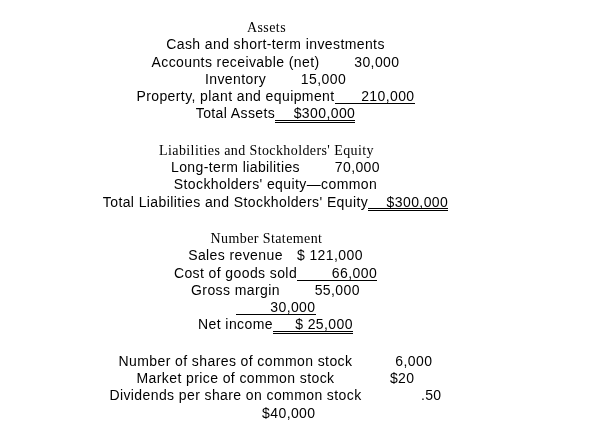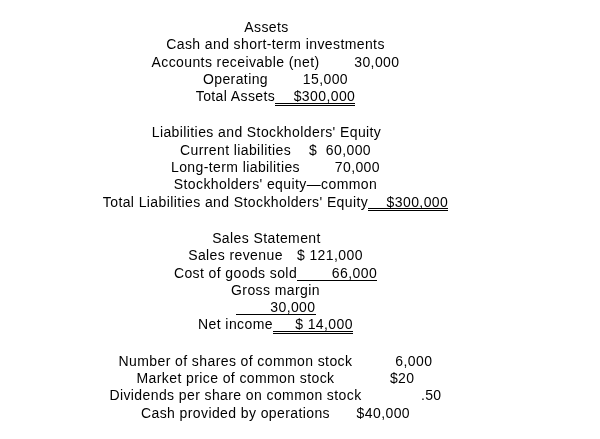--- a/index.html
+++ b/index.html
@@ -19,20 +19,21 @@
     left: 98px; top: 19px;
     width: 355px;
   }
   .section { margin-bottom: 19px; }
   .section:last-child { margin-bottom: 15px; }
   .section-title {
     height: 17.3px; line-height: 17.3px;
     text-align: center;
     padding-right: 18px;
     white-space: nowrap;
+    font-family: Liberation Serif, serif;
   }
   .row {
     display: flex;
     justify-content: center;
     align-items: flex-start;
     height: 17.3px;
   }
   .label {
     line-height: 17.3px;
     white-space: nowrap;
@@ -57,80 +58,81 @@
   <div class="row">
     <span class="label">Cash and short-term investments</span>
   </div>
 
   <div class="row">
     <span class="label">Accounts receivable (net)</span>
     <span class="amount">30,000</span>
   </div>
 
   <div class="row">
-    <span class="label">Operating</span>
+    <span class="label">Inventory</span>
     <span class="amount">15,000</span>
   </div>
 
+  <div class="row">
+    <span class="label">Property, plant and equipment</span>
+    <span class="amount u1">210,000</span>
+  </div>
 
   <div class="row">
     <span class="label">Total Assets</span>
     <span class="amount u2">$300,000</span>
   </div>
 </div>
   </section>
 
   <section class="section">
     <div class="section-title">Liabilities and Stockholders' Equity</div>
     <div class="rows">
-  <div class="row">
-    <span class="label">Current liabilities</span>
-    <span class="amount">$  60,000</span>
-  </div>
 
   <div class="row">
     <span class="label">Long-term liabilities</span>
     <span class="amount">70,000</span>
   </div>
 
   <div class="row">
     <span class="label">Stockholders' equity—common</span>
   </div>
 
   <div class="row">
     <span class="label">Total Liabilities and Stockholders' Equity</span>
     <span class="amount u2">$300,000</span>
   </div>
 </div>
   </section>
 
   <section class="section">
-    <div class="section-title">Sales Statement</div>
+    <div class="section-title">Number Statement</div>
     <div class="rows">
   <div class="row">
     <span class="label">Sales revenue</span>
     <span class="amount">$ 121,000</span>
   </div>
 
   <div class="row">
     <span class="label">Cost of goods sold</span>
     <span class="amount u1">66,000</span>
   </div>
 
   <div class="row">
     <span class="label">Gross margin</span>
+    <span class="amount">55,000</span>
   </div>
 
   <div class="row">
     <span class="amount u1">30,000</span>
   </div>
 
   <div class="row">
     <span class="label">Net income</span>
-    <span class="amount u2">$ 14,000</span>
+    <span class="amount u2">$ 25,000</span>
   </div>
 </div>
   </section>
 
   <section class="section">
 
     <div class="rows">
   <div class="row">
     <span class="label">Number of shares of common stock</span>
     <span class="amount">6,000</span>
@@ -140,18 +142,17 @@
     <span class="label">Market price of common stock</span>
     <span class="amount">$20</span>
   </div>
 
   <div class="row">
     <span class="label">Dividends per share on common stock</span>
     <span class="amount">.50</span>
   </div>
 
   <div class="row">
-    <span class="label">Cash provided by operations</span>
     <span class="amount">$40,000</span>
   </div>
 </div>
   </section>
 </div>
 
 </body></html>

